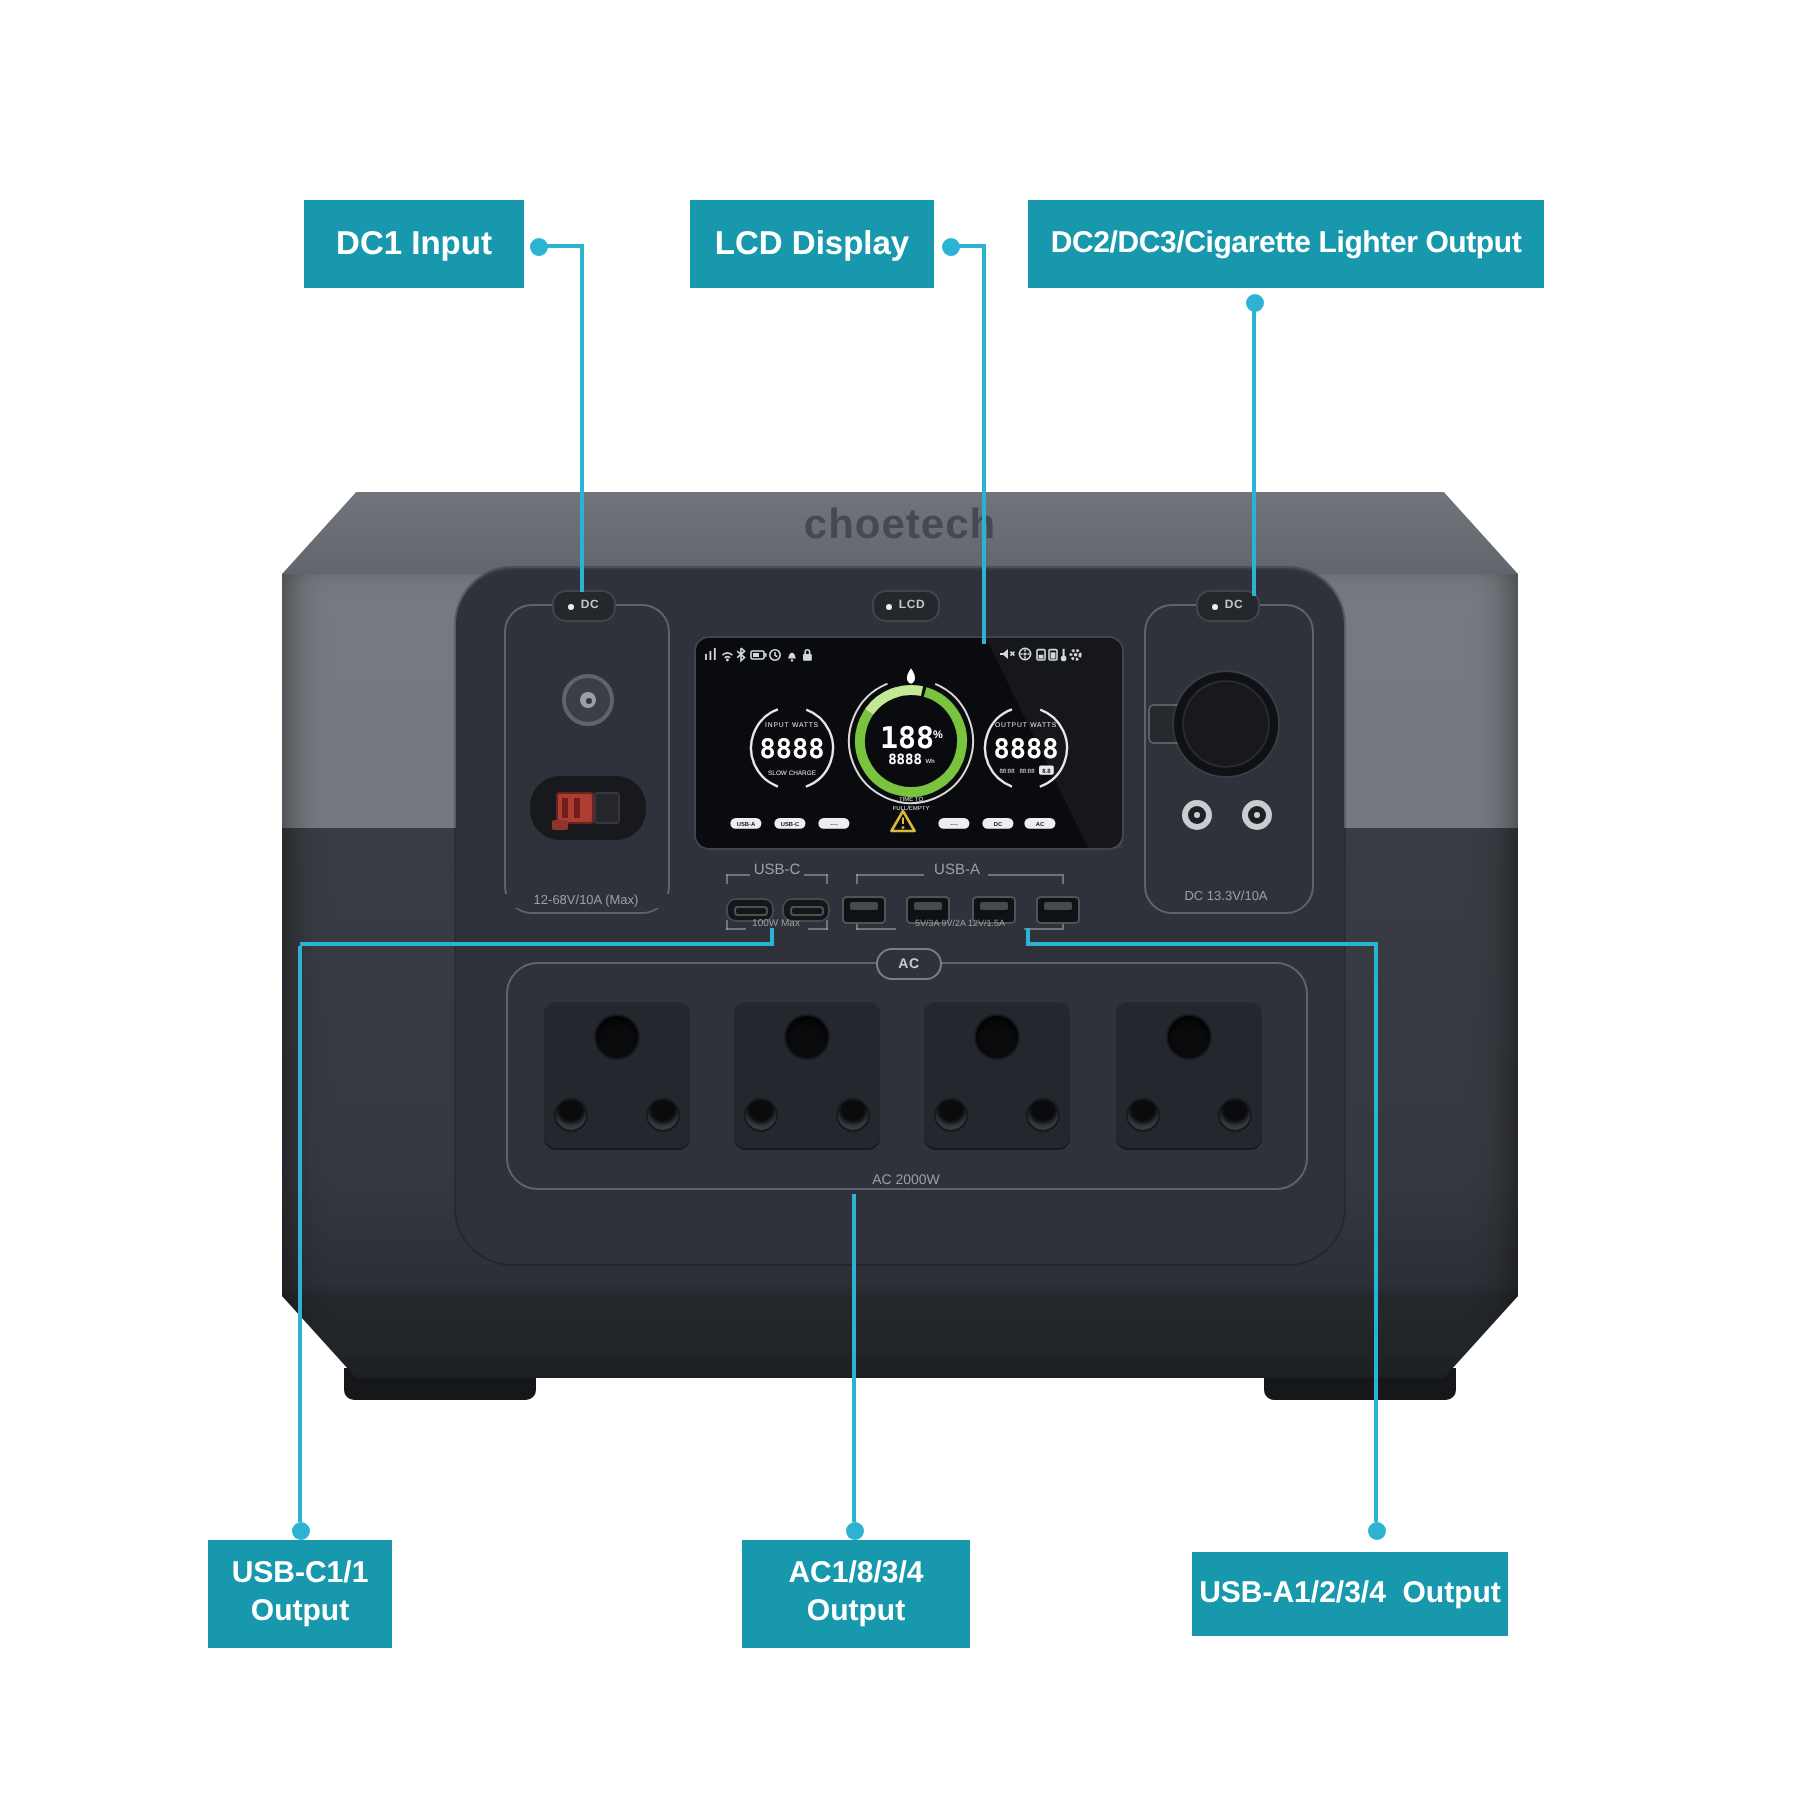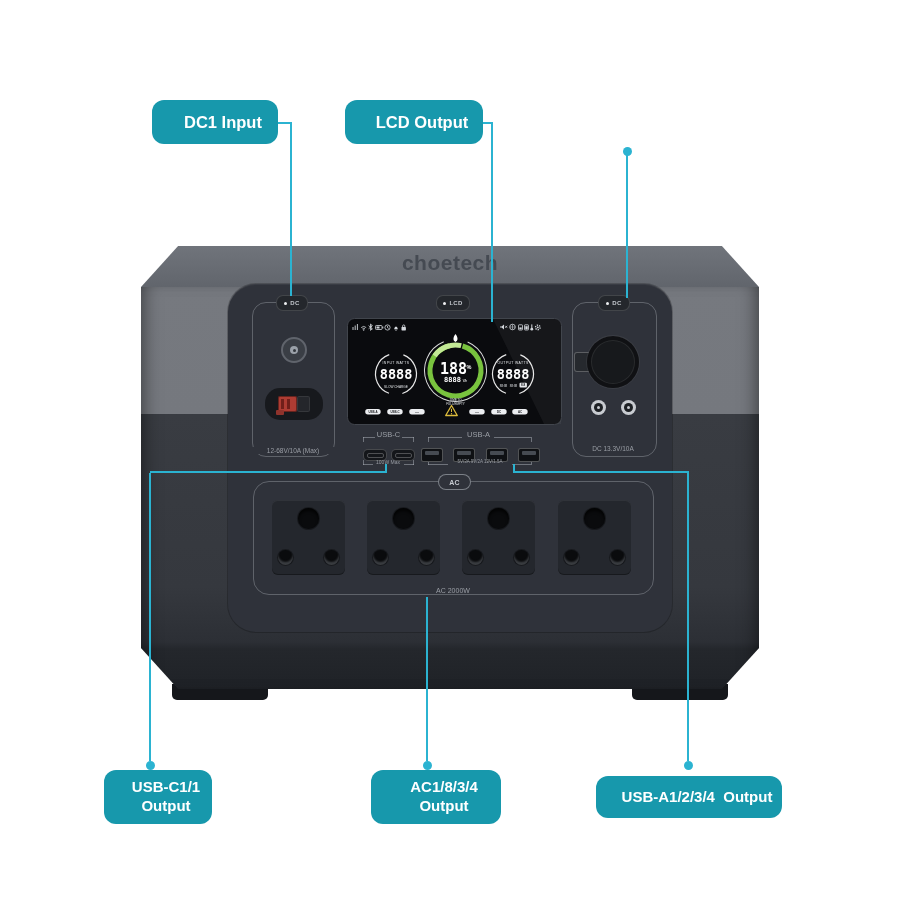--- a/index.html
+++ b/index.html
@@ -1,30 +1,30 @@
 <!DOCTYPE html>
 <html><head>
 <meta charset="utf-8">
 <style>
   html,body{margin:0;padding:0;background:#fff;}
   #stage{position:relative;width:900px;height:900px;background:#ffffff;overflow:hidden;
          font-family:"Liberation Sans",sans-serif;}
   .abs{position:absolute;}
 
   
-  .cbox{position:absolute;background:#1798ac;border-radius:12px;color:#fff;
+  .cbox{position:absolute;background:#1798ac;border-radius:0;color:#fff;
         display:flex;flex-direction:column;align-items:center;justify-content:center;
-        font-weight:bold;text-align:center;z-index:40;line-height:1.25;padding-left:16px;}
+        font-weight:bold;text-align:center;z-index:40;line-height:1.25;}
   .cbox span{white-space:pre;}
   #cb-dc1{left:152px;top:100px;width:110px;height:44px;font-size:16.5px;}
   #cb-lcd{left:345px;top:100px;width:122px;height:44px;font-size:16.5px;}
   #cb-dc2{left:514px;top:100px;width:258px;height:44px;font-size:15px;letter-spacing:-0.2px;}
   #cb-usbc{left:104px;top:770px;width:92px;height:54px;font-size:15px;}
   #cb-ac{left:371px;top:770px;width:114px;height:54px;font-size:15px;}
-  #cb-usba{left:596px;top:776px;width:170px;height:42px;font-size:15px;}
+  #cb-usba{left:596px;top:776px;width:158px;height:42px;font-size:15px;}
 
   .seg{position:absolute;background:#2bb3d1;z-index:38;}
   .cdot{position:absolute;width:9px;height:9px;border-radius:50%;background:#2bb3d1;z-index:39;}
 
   
   #top-face{left:141px;top:246px;width:618px;height:41px;
             background:linear-gradient(#70747b,#61656c);
             clip-path:polygon(6% 0,94% 0,100% 100%,0 100%);z-index:2;}
   #brand{width:100%;text-align:center;margin-top:5px;font-size:21px;font-weight:bold;
          color:#454a52;letter-spacing:0.5px;}
@@ -371,21 +371,24 @@
 
   <div class="seg" style="left:513px;top:464px;width:2px;height:9px;"></div>
   <div class="seg" style="left:513px;top:471px;width:176px;height:2px;"></div>
   <div class="seg" style="left:687px;top:473px;width:2px;height:288px;"></div>
   <div class="cdot" style="left:683.5px;top:760.5px;"></div>
 
   <div class="cbox" id="cb-dc1">
     <span>DC1 Input</span>
   </div>
   <div class="cbox" id="cb-lcd">
-    <span>LCD Output</span>
+    <span>LCD Display</span>
+  </div>
+  <div class="cbox" id="cb-dc2">
+    <span>DC2/DC3/Cigarette Lighter Output</span>
   </div>
   <div class="cbox" id="cb-usbc">
     <span>USB-C1/1</span>
     <span>Output</span>
   </div>
   <div class="cbox" id="cb-ac">
     <span>AC1/8/3/4</span>
     <span>Output</span>
   </div>
   <div class="cbox" id="cb-usba">

